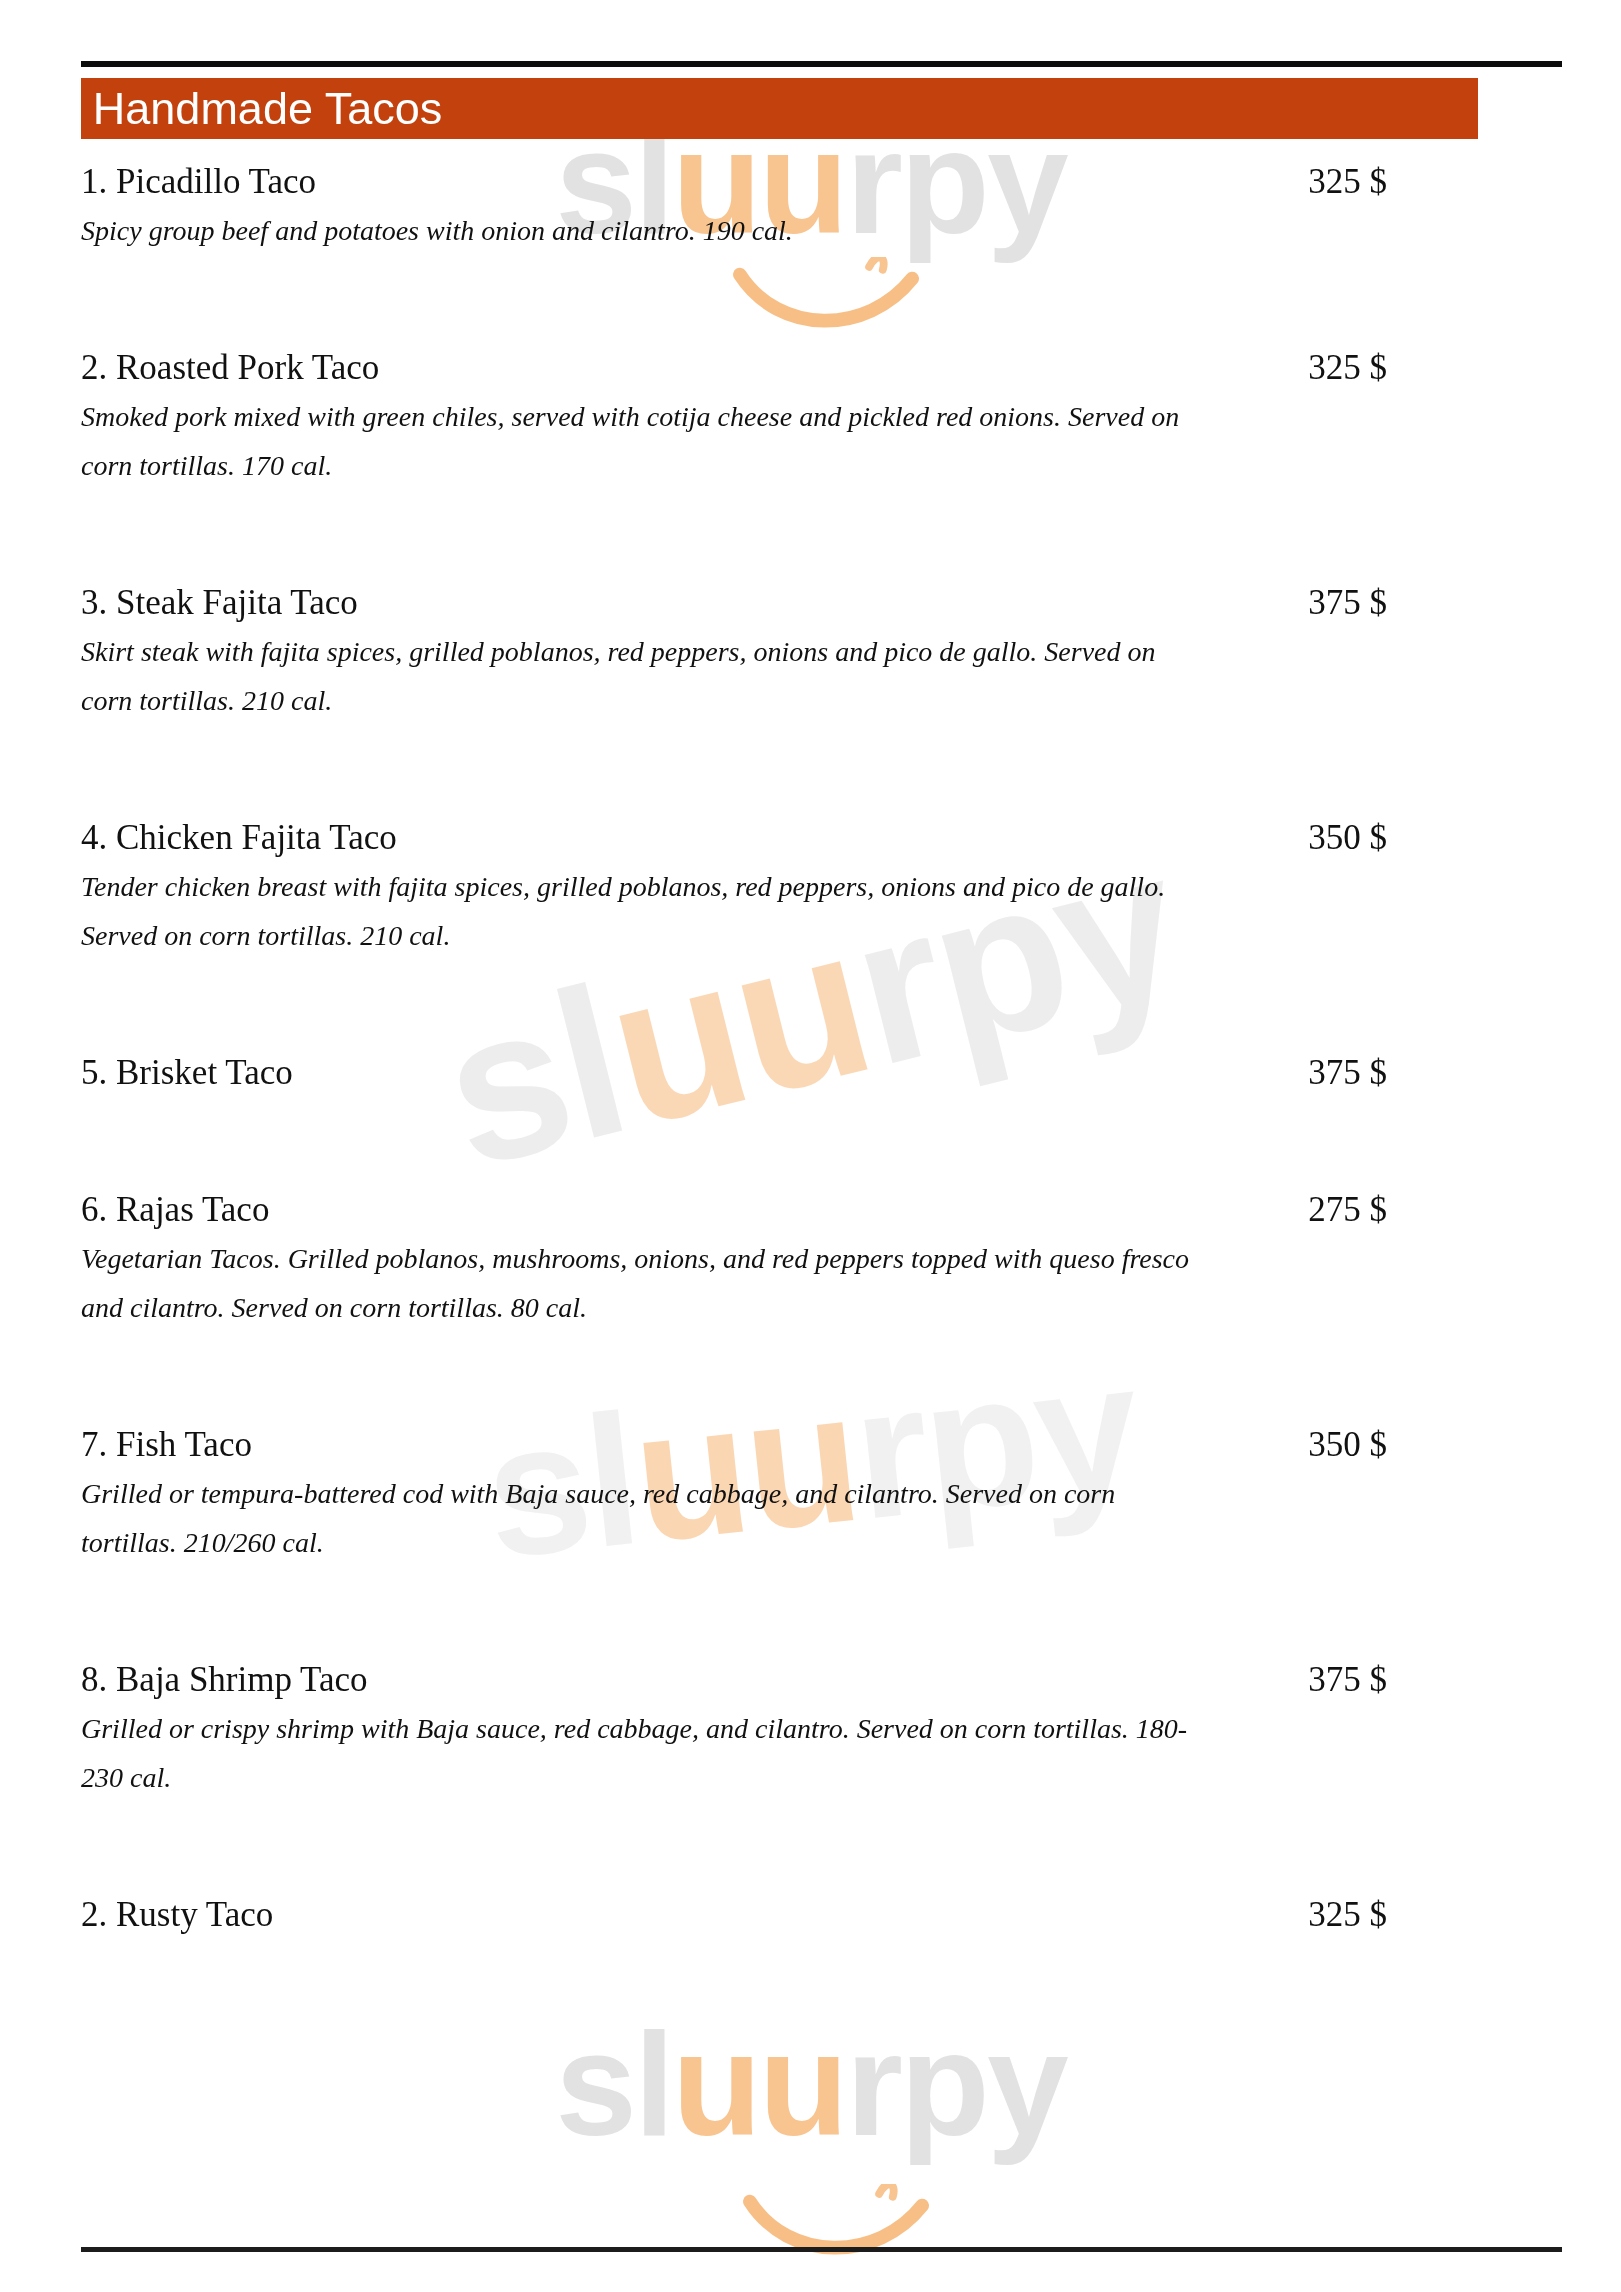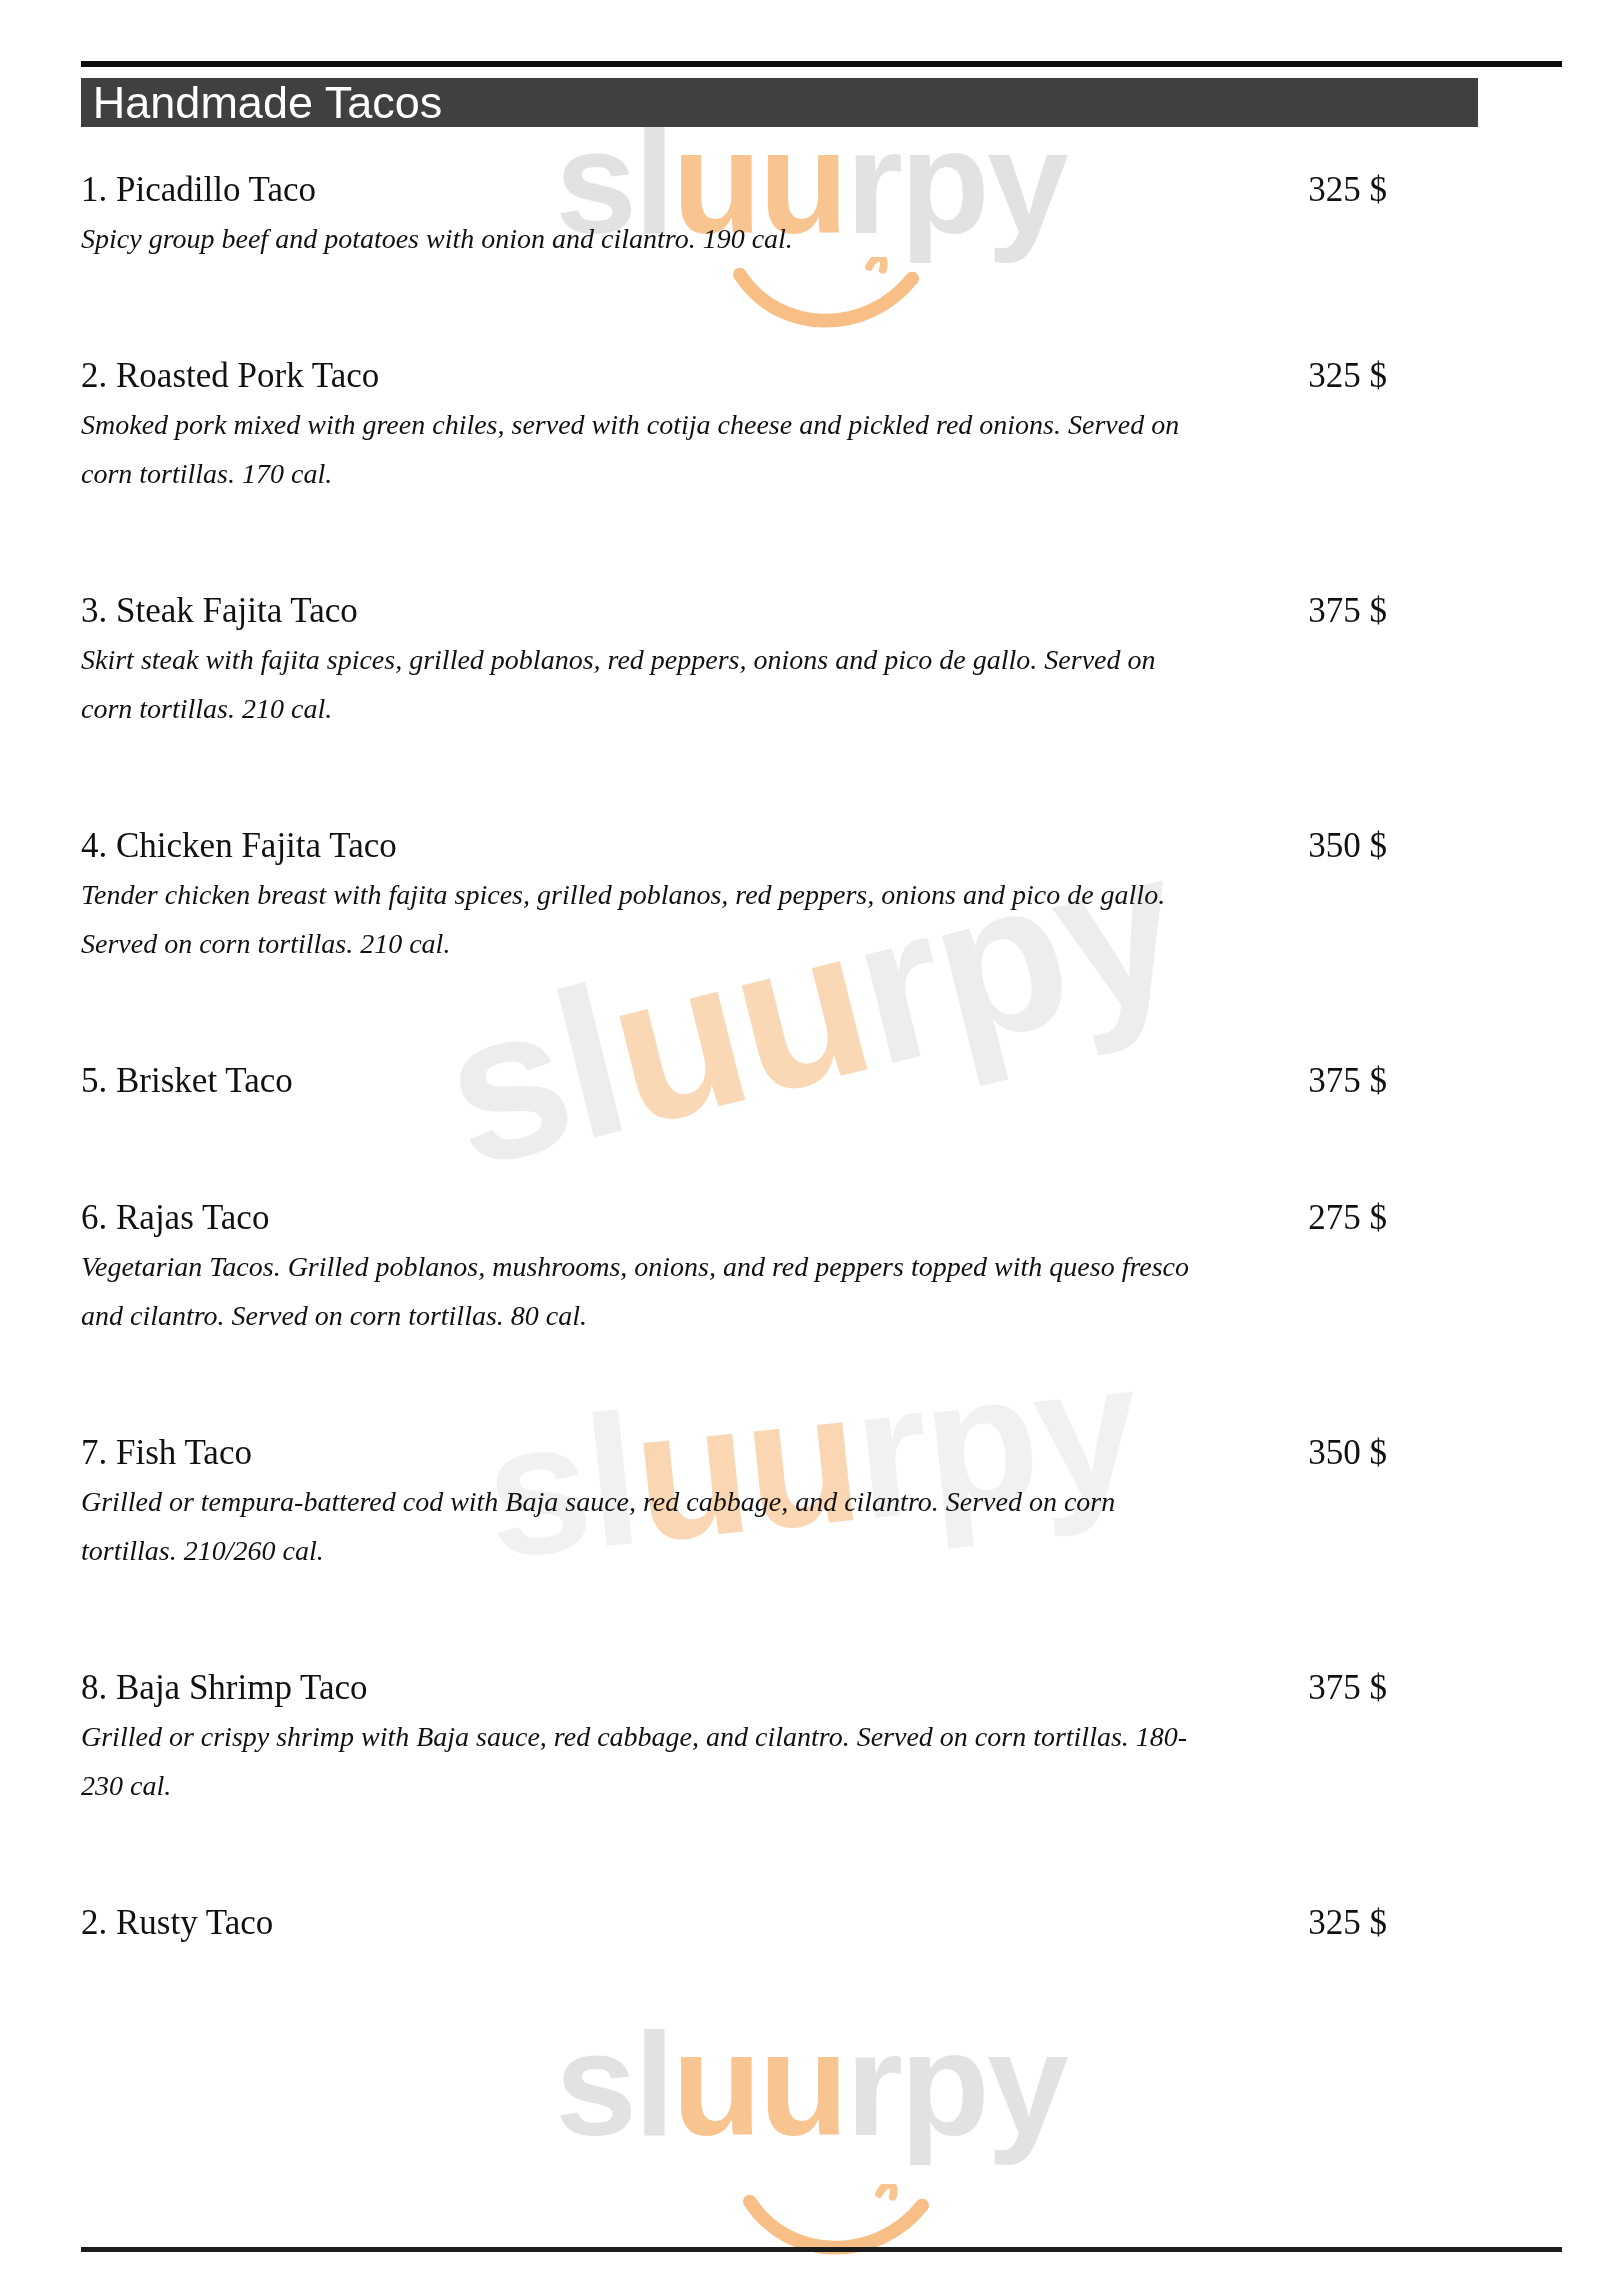--- a/index.html
+++ b/index.html
@@ -54,35 +54,35 @@
     padding: 61px 0 0 81px;
   }
   .top-rule {
     width: 1481px;
     height: 5.9px;
     background: #0c0c0c;
   }
   .header-bar {
     margin-top: 10.8px;
     width: 1397px;
-    height: 49px;
-    background: #404040;
+    height: 61px;
+    background: #c2410c;
     display: flex;
     align-items: center;
   }
   .header-bar .title-text {
     font-family: "Liberation Sans", sans-serif;
     font-size: 45px;
     font-weight: 500;
     color: #ffffff;
     padding-left: 11.8px;
     line-height: 1;
   }
   .items {
-    margin-top: 38px;
+    margin-top: 18px;
     width: 1306px;
   }
   .item { margin-bottom: 88px; }
   .item-row {
     display: flex;
     justify-content: space-between;
     align-items: baseline;
     font-size: 35px;
     line-height: 49px;
   }

